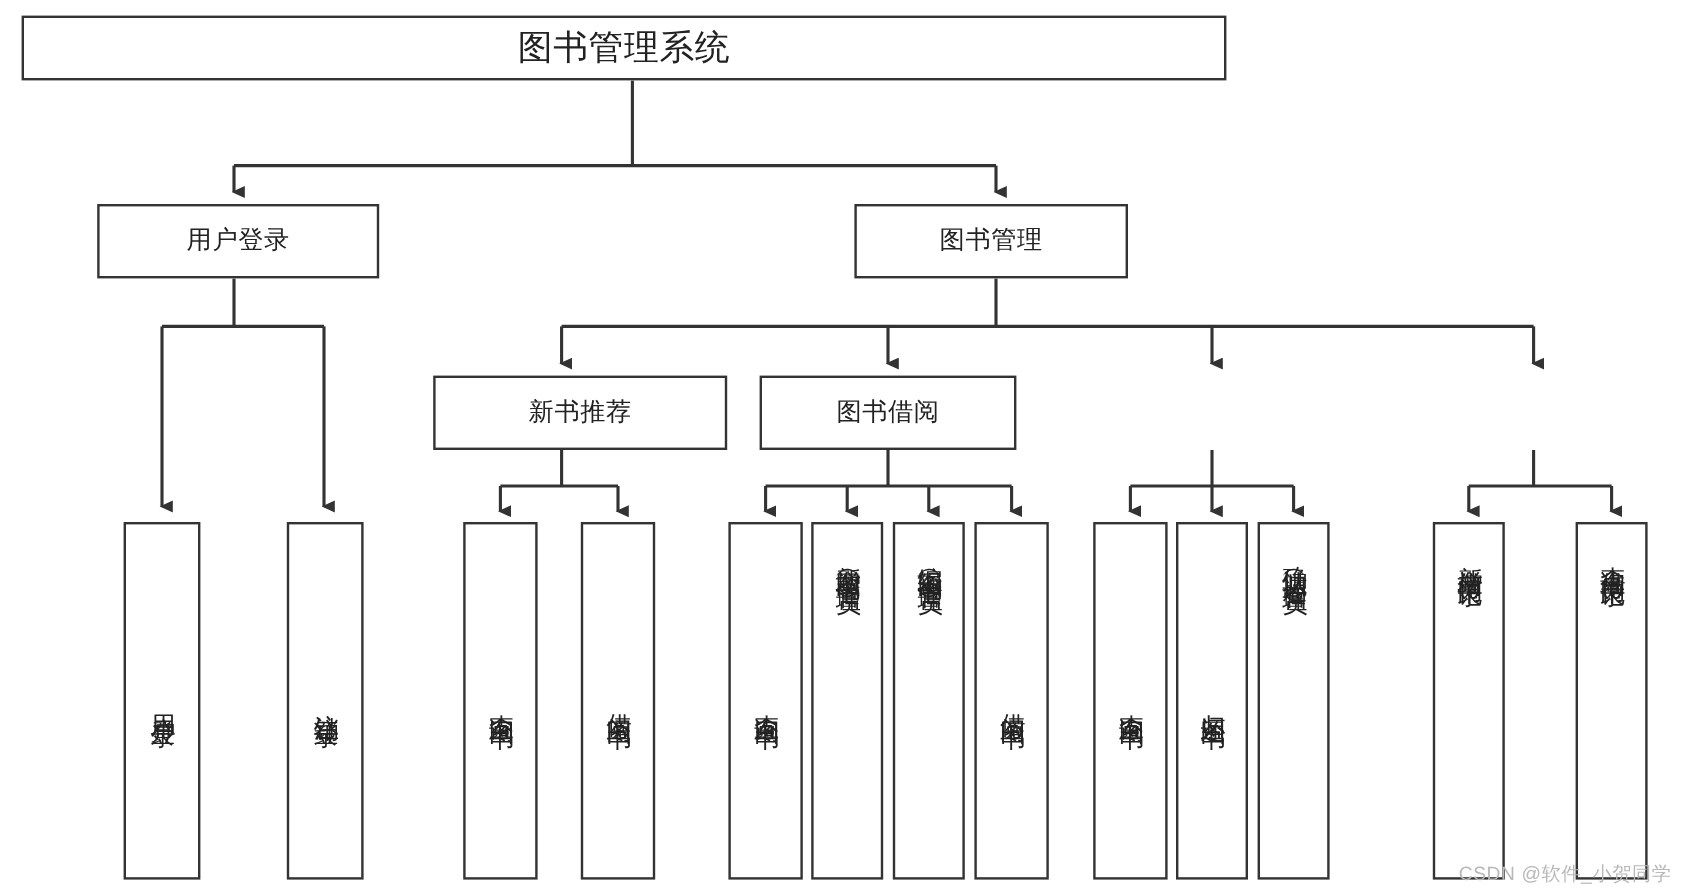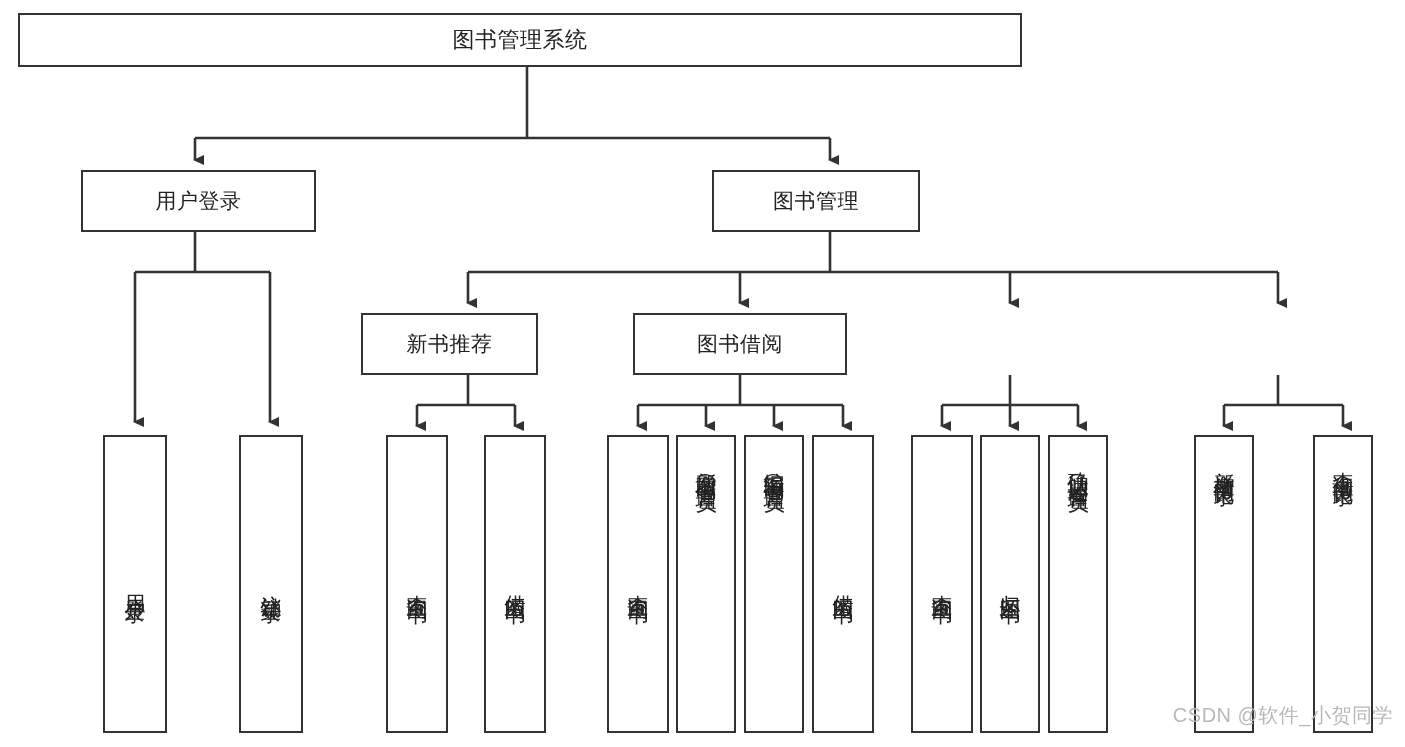--- a/index.html
+++ b/index.html
@@ -33,43 +33,43 @@
     text-align:center;
     line-height:1.18;
     letter-spacing:0.5px;
     color:#222222;
   }
   
   .node.h .label{
     font-size:21px;
     white-space:nowrap;
   }
-  .node.root .label{font-size:22px;}
+  .node.root .label{font-size:29px;}
   
   .node.v{
     align-items:flex-start;
     padding-top:18px;
   }
   .node.v .label{
     writing-mode:vertical-rl;
     text-orientation:upright;
     font-size:21px;
     line-height:1.05;
     letter-spacing:3px;
     white-space:nowrap;
   }
   .node.v.mid{
     align-items:center;
     padding-top:0;
   }
   #watermark{
     position:absolute;
     right:12px;
-    bottom:18px;
-    font-size:20px;
+    bottom:8px;
+    font-size:16px;
     color:#b8b8b8;
     letter-spacing:0.5px;
     white-space:nowrap;
     user-select:none;
   }
 </style>
 </head>
 <body>
 
 <div id="diagram-root">
@@ -124,25 +124,25 @@
     </g>
   </svg>
 
   <div class="node h root" style="left:18px;top:13px;width:1004px;height:54px;">
     <span class="label">图书管理系统</span>
   </div>
 
   <div class="node h" style="left:81px;top:170px;width:235px;height:62px;">
     <span class="label">用户登录</span>
   </div>
-  <div class="node h" style="left:712px;top:170px;width:208px;height:62px;">
+  <div class="node h" style="left:712px;top:170px;width:228px;height:62px;">
     <span class="label">图书管理</span>
   </div>
 
-  <div class="node h" style="left:361px;top:313px;width:177px;height:62px;">
+  <div class="node h" style="left:361px;top:313px;width:245px;height:62px;">
     <span class="label">新书推荐</span>
   </div>
   <div class="node h" style="left:633px;top:313px;width:214px;height:62px;">
     <span class="label">图书借阅</span>
   </div>
 
   <div class="node v mid" style="left:103px;top:435px;width:64px;height:298px;">
     <span class="label">用户登录</span>
   </div>
   <div class="node v mid" style="left:239px;top:435px;width:64px;height:298px;">

